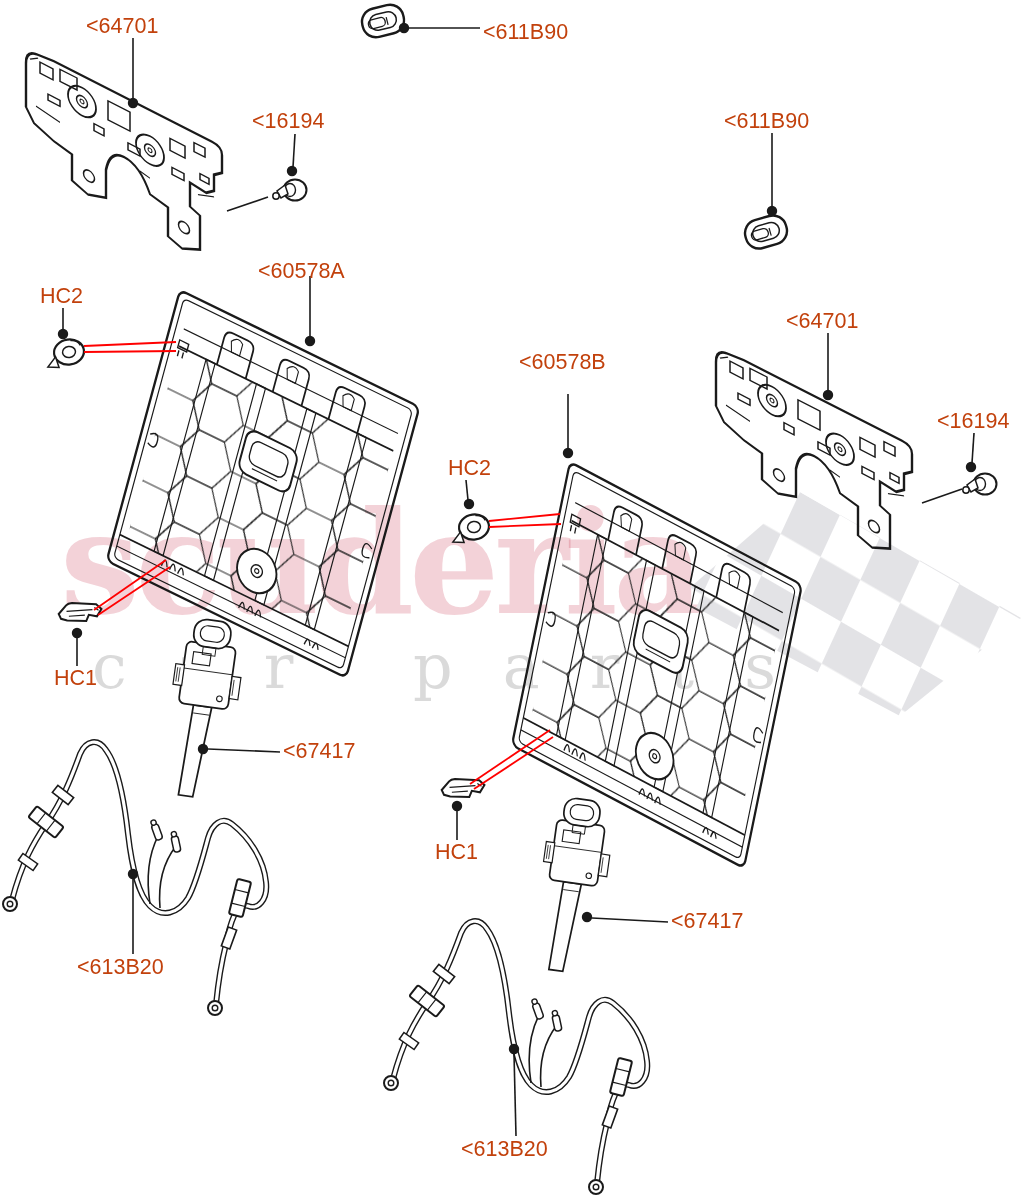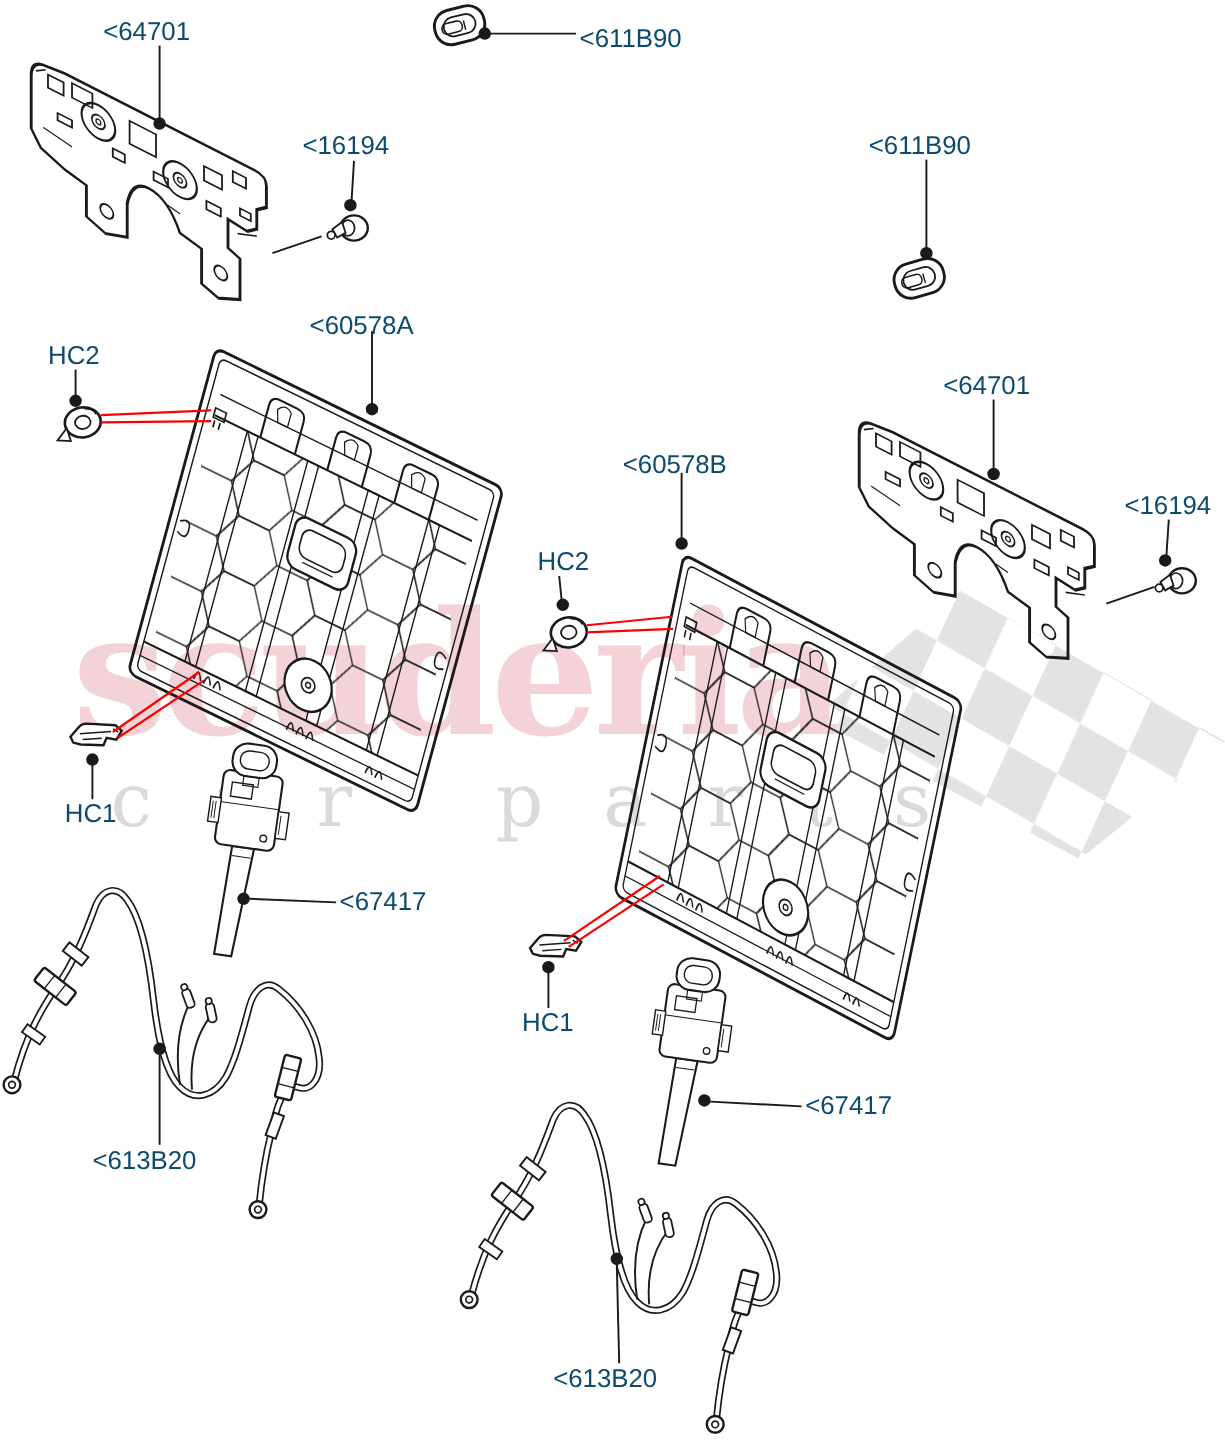--- a/index.html
+++ b/index.html
@@ -5,21 +5,21 @@
   html,body{margin:0;padding:0;background:#fff;}
   .stage{position:relative;width:1021px;height:1200px;background:#ffffff;overflow:hidden;
          font-family:"Liberation Sans",sans-serif;}
   .wm-brand{position:absolute;left:60px;top:492px;font-family:"DejaVu Serif",serif;
             font-weight:bold;font-size:142px;letter-spacing:-5px;line-height:1;
             color:rgba(196,32,60,0.20);white-space:nowrap;z-index:0;}
   .wm-tag{position:absolute;left:92px;top:636px;font-family:"DejaVu Serif",serif;
           font-size:62px;letter-spacing:50px;line-height:1;color:rgba(70,70,70,0.20);
           white-space:nowrap;z-index:0;}
   svg.art{position:absolute;left:0;top:0;z-index:1;}
-  .lbl{position:absolute;z-index:2;color:#0c4a6e;font-size:21.5px;line-height:1.1;
+  .lbl{position:absolute;z-index:2;color:#c2410c;font-size:21.5px;line-height:1.1;
        white-space:nowrap;cursor:pointer;}
 </style>
 </head>
 <body>
 
 <div class="stage">
 
   <div class="wm-brand">scuderia</div>
   <div class="wm-tag">car parts</div>
 
@@ -309,21 +309,21 @@
     </g>
   </svg>
 
   <div class="lbl" style="left:86px;top:15px">&lt;64701</div>
   <div class="lbl" style="left:483px;top:21px">&lt;611B90</div>
   <div class="lbl" style="left:252px;top:110px">&lt;16194</div>
   <div class="lbl" style="left:724px;top:110px">&lt;611B90</div>
   <div class="lbl" style="left:258px;top:260px">&lt;60578A</div>
   <div class="lbl" style="left:786px;top:310px">&lt;64701</div>
   <div class="lbl" style="left:40px;top:285px">HC2</div>
-  <div class="lbl" style="left:519px;top:376px">&lt;60578B</div>
+  <div class="lbl" style="left:519px;top:351px">&lt;60578B</div>
   <div class="lbl" style="left:448px;top:457px">HC2</div>
   <div class="lbl" style="left:937px;top:410px">&lt;16194</div>
   <div class="lbl" style="left:54px;top:667px">HC1</div>
   <div class="lbl" style="left:283px;top:740px">&lt;67417</div>
   <div class="lbl" style="left:435px;top:841px">HC1</div>
   <div class="lbl" style="left:671px;top:910px">&lt;67417</div>
   <div class="lbl" style="left:77px;top:956px">&lt;613B20</div>
   <div class="lbl" style="left:461px;top:1138px">&lt;613B20</div>
 
 </div>

